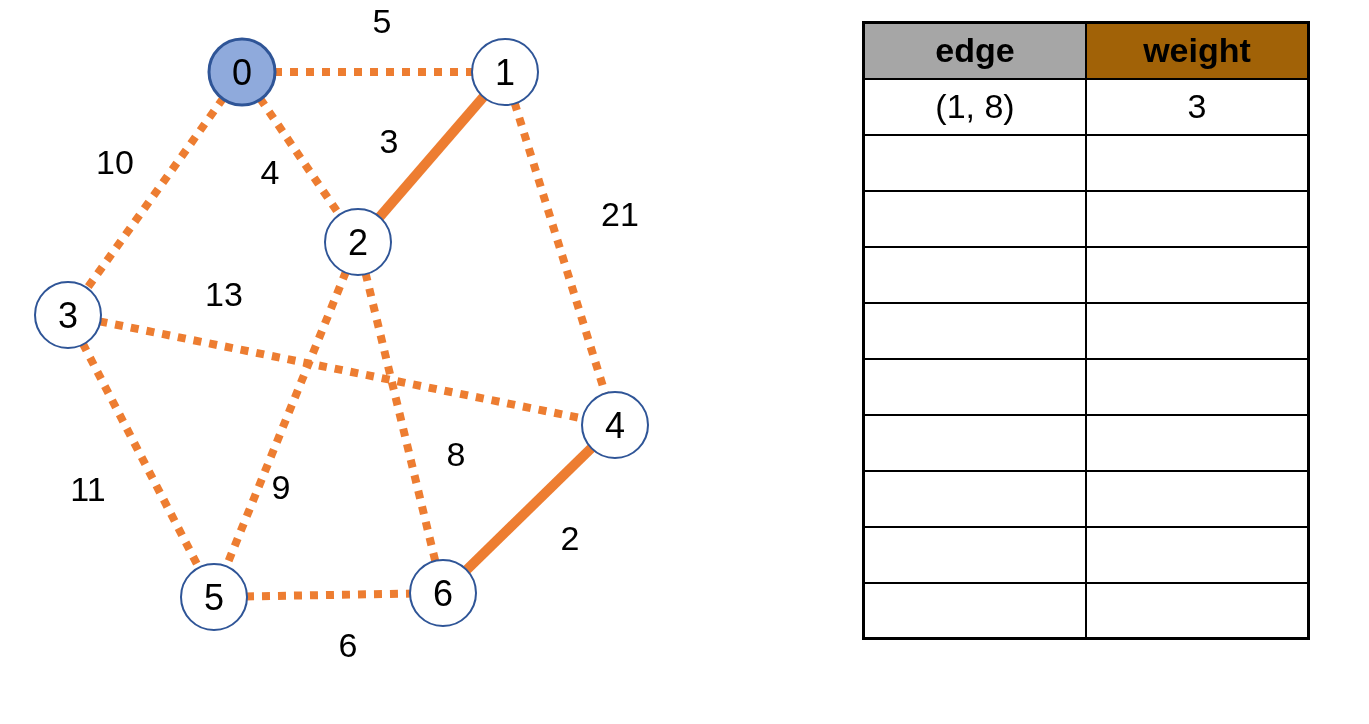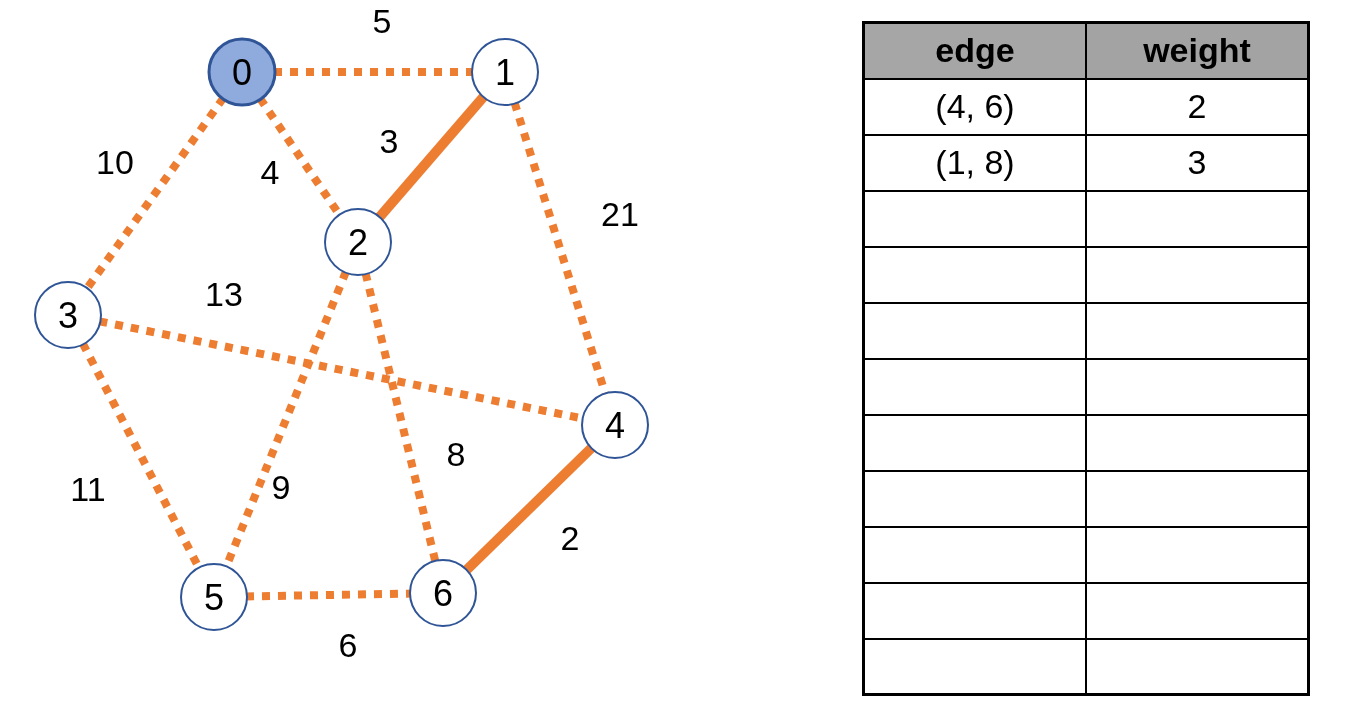--- a/index.html
+++ b/index.html
@@ -99,28 +99,24 @@
       <circle cx="214" cy="597" r="33" fill="#FFFFFF" stroke="#2F5597" stroke-width="2"></circle>
       <text x="214" y="597" class="node-label">5</text>
       <circle cx="443" cy="593" r="33" fill="#FFFFFF" stroke="#2F5597" stroke-width="2"></circle>
       <text x="443" y="593" class="node-label">6</text>
     </svg>
 
   <table id="edge-table">
     <thead>
       <tr>
         <th style="background: rgb(166, 166, 166);">edge</th>
-        <th style="background: #a3a3a3;">weight</th>
+        <th style="background: #a16207;">weight</th>
       </tr>
     </thead>
     <tbody id="table-body">
-        <tr>
-          <td>(4, 6)</td>
-          <td>2</td>
-        </tr>
         <tr>
           <td>(1, 8)</td>
           <td>3</td>
         </tr>
         <tr>
           <td></td>
           <td></td>
         </tr>
         <tr>
           <td></td>

